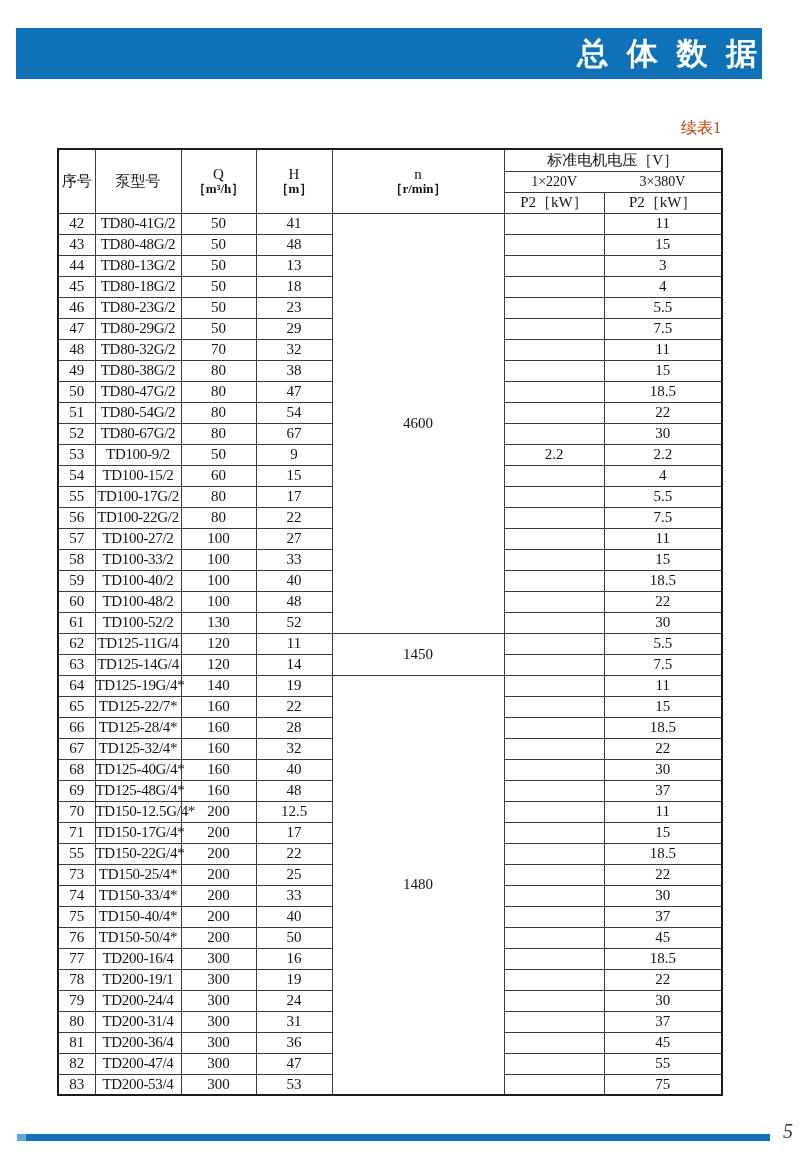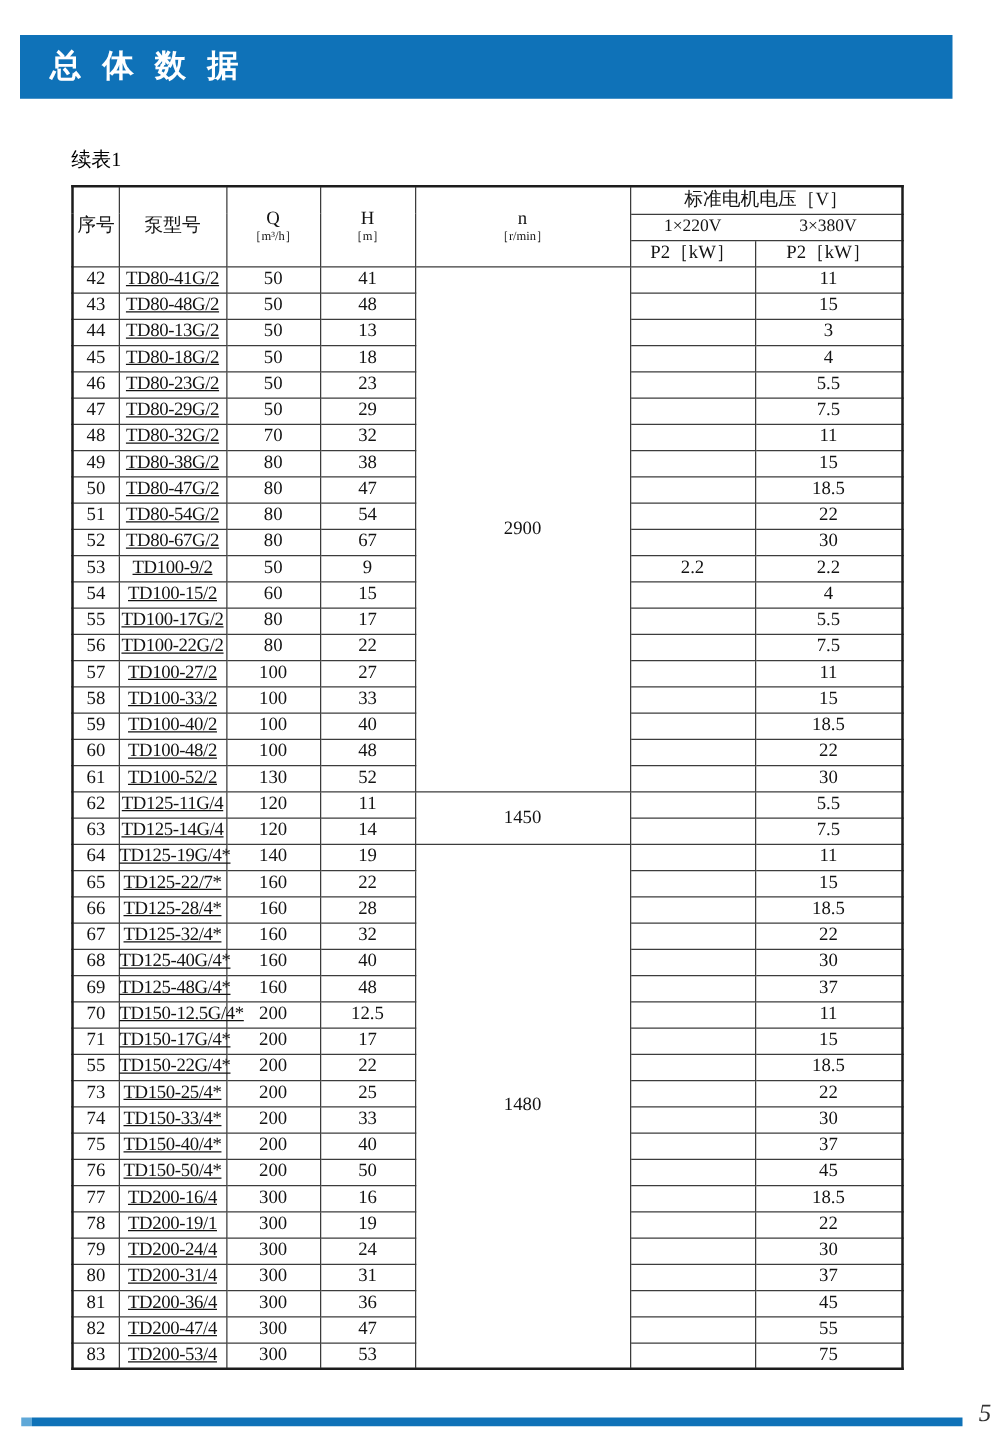--- a/index.html
+++ b/index.html
@@ -8,49 +8,49 @@
     background:#ffffff; overflow:hidden;
     font-family:"Liberation Serif", serif; color:#111;
   }
   
   .banner {
     position:absolute; left:16px; top:28px; width:746px; height:51px;
     background:#0f72b8;
   }
   .banner-title {
     color:#ffffff; font-family:"Liberation Sans", sans-serif;
-    font-weight:bold; font-size:25px; line-height:51px;
-    padding-left:24px; letter-spacing:5px; white-space:nowrap;
+    font-weight:bold; font-size:31px; line-height:51px;
+    padding-left:24px; letter-spacing:5px; white-space:nowrap;text-align:right;
   }
   
   .caption {
     position:absolute; left:57px; top:118px; width:664px;
-    text-align:left; font-size:16px; color:#000000;
+    text-align:right; font-size:16px; color:#c2410c;
   }
   
   table.data {
     position:absolute; left:57px; top:148px; width:664px;
     border-collapse:collapse; table-layout:fixed;
     font-family:"Liberation Serif", serif; color:#131313;
   }
   table.data { border:2px solid #1c1c1c; }
   table.data th, table.data td {
     border:1px solid #3c3c3c; padding:0;
     font-weight:normal; text-align:center; vertical-align:middle;
     font-size:15px; line-height:1.12; overflow:visible;
   }
   thead tr.hrow1 { height:22px; }
   thead tr.hrow2 { height:21px; }
   thead tr.hrow3 { height:21px; }
   tbody tr { height:21px;margin-top:20px; }
-  .unit-line { font-size:10px; }
+  .unit-line { font-size:13px;font-weight:bold; }
   .sym-line  { font-size:15px; }
   td.c-model {
     text-align:left; padding-left:6px; font-size:14px;
-    letter-spacing:-0.3px; white-space:nowrap;text-decoration:underline;
+    letter-spacing:-0.3px; white-space:nowrap;
   }
   td.c-speed { padding-left:70px; font-size:15px; }
   .volt-pair { display:flex; width:100%; }
   .volt-pair span { display:block; font-size:14px; }
   .volt-220 { width:100px; }
   .volt-380 { width:118px;text-align:center; }
   .p2-head { font-size:14px; }
   
   .footer-bar {
     position:absolute; left:17px; top:1134px; width:753px; height:7px;
@@ -113,21 +113,21 @@
         <th class="p2-head">P2［kW］</th>
         <th class="p2-head">P2［kW］</th>
       </tr>
     </thead>
     <tbody>
         <tr>
           <td>42</td>
           <td class="c-model">TD80-41G/2</td>
           <td>50</td>
           <td>41</td>
-          <td class="c-speed" rowspan="20">2900</td>
+          <td class="c-speed" rowspan="20">4600</td>
           <td></td>
           <td>11</td>
         </tr>
         <tr>
           <td>43</td>
           <td class="c-model">TD80-48G/2</td>
           <td>50</td>
           <td>48</td>
           <td></td>
           <td>15</td>

